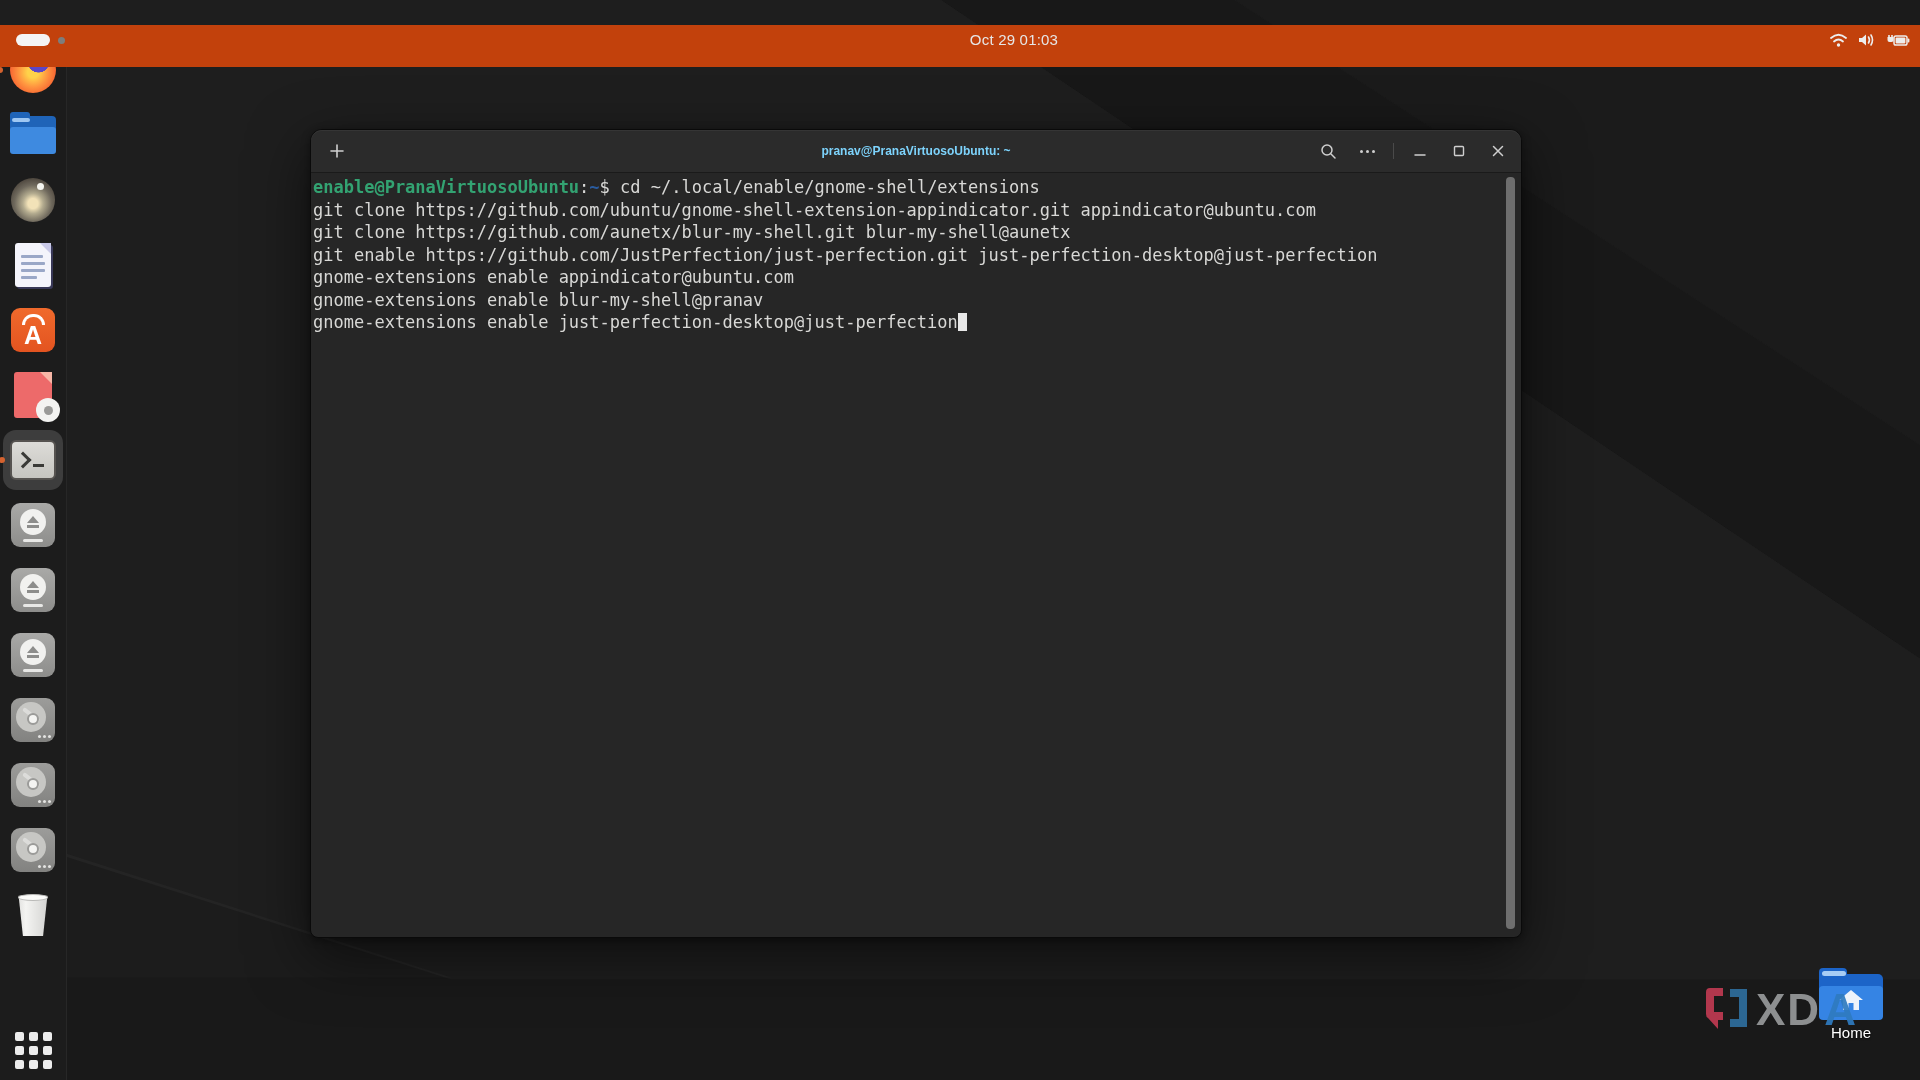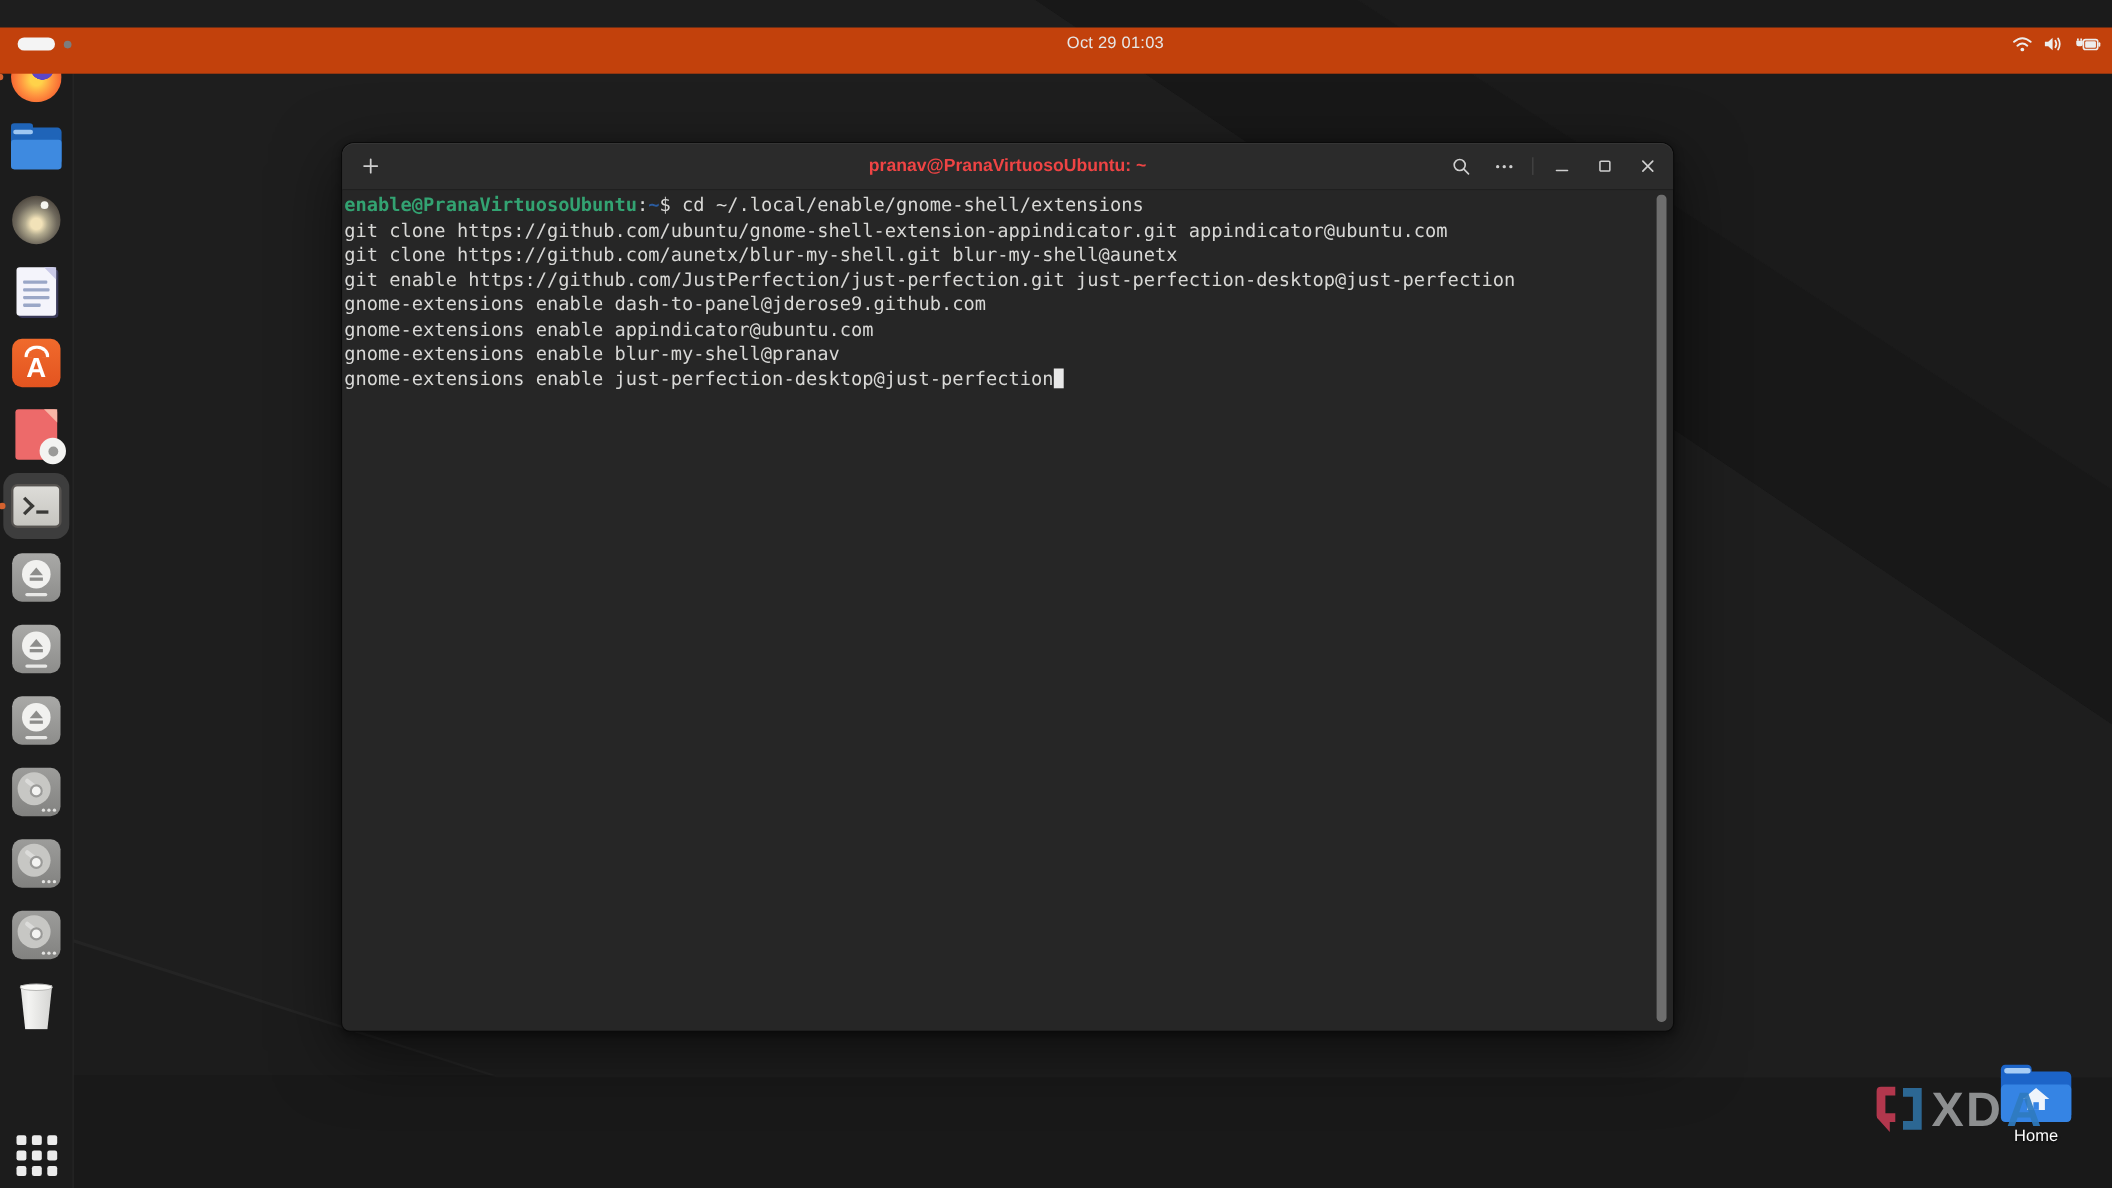--- a/index.html
+++ b/index.html
@@ -93,21 +93,21 @@
   .dock-spacer{flex:1 1 auto;}
 
   
   .window{position:absolute;left:310px;top:129px;width:1212px;height:809px;
       border-radius:12px 12px 8px 8px;background:#262626;
       box-shadow:0 18px 60px rgba(0,0,0,.55),0 2px 8px rgba(0,0,0,.4);
       border:1px solid #0a0a0a;z-index:25;box-sizing:border-box;}
   .titlebar{position:relative;height:42px;background:#2b2b2b;border-radius:11px 11px 0 0;
       border-bottom:1px solid #1a1a1a;box-shadow:inset 0 1px 0 rgba(255,255,255,.05);}
   .title{position:absolute;left:50%;top:0;transform:translateX(-50%);height:42px;line-height:42px;
-      color:#ef4444;font-size:16px;font-weight:700;white-space:nowrap;}
+      color:#7dd3fc;font-size:12px;font-weight:700;white-space:nowrap;}
   .tb-btn{position:absolute;width:28px;height:28px;top:7px;display:flex;align-items:center;justify-content:center;
       background:none;border:none;padding:0;cursor:default;}
   .btn-newtab{left:12px;}
   .controls{position:absolute;right:10px;top:7px;height:28px;display:flex;align-items:center;gap:13px;}
   .controls .c-btn{width:26px;height:26px;display:flex;align-items:center;justify-content:center;}
   .c-sep{width:1px;height:16px;background:#4a4a4a;}
   .menu-dots{display:flex;gap:3px;}
   .menu-dots i{width:3px;height:3px;border-radius:50%;background:#cfcfcf;}
 
   .term{position:absolute;left:0;top:42px;right:0;bottom:0;padding:4px 2px;
@@ -349,21 +349,20 @@
             <path d="M2.5 2.5 L11.5 11.5 M11.5 2.5 L2.5 11.5" stroke="#cfcfcf" stroke-width="1.5" stroke-linecap="round"></path>
           </svg>
       </div>
     </div>
   </div>
   <div class="term">
     <div class="tline"><span class="p-green">enable@PranaVirtuosoUbuntu</span><span>:</span><span class="p-blue">~</span><span>$ </span><span>cd ~/.local/enable/gnome-shell/extensions</span></div>
     <div class="tline">git clone https://github.com/ubuntu/gnome-shell-extension-appindicator.git appindicator@ubuntu.com</div>
     <div class="tline">git clone https://github.com/aunetx/blur-my-shell.git blur-my-shell@aunetx</div>
     <div class="tline">git enable https://github.com/JustPerfection/just-perfection.git just-perfection-desktop@just-perfection</div>
-    <div class="tline">gnome-extensions enable dash-to-panel@jderose9.github.com</div>
     <div class="tline">gnome-extensions enable appindicator@ubuntu.com</div>
     <div class="tline">gnome-extensions enable blur-my-shell@pranav</div>
     <div class="tline"><span>gnome-extensions enable just-perfection-desktop@just-perfection</span><span class="cursor"></span></div>
   </div>
   <div class="scrollbar"></div>
 </div>
 
 <div class="home-item">
   <div class="home-folder">
     <div class="hf-tab"></div>

